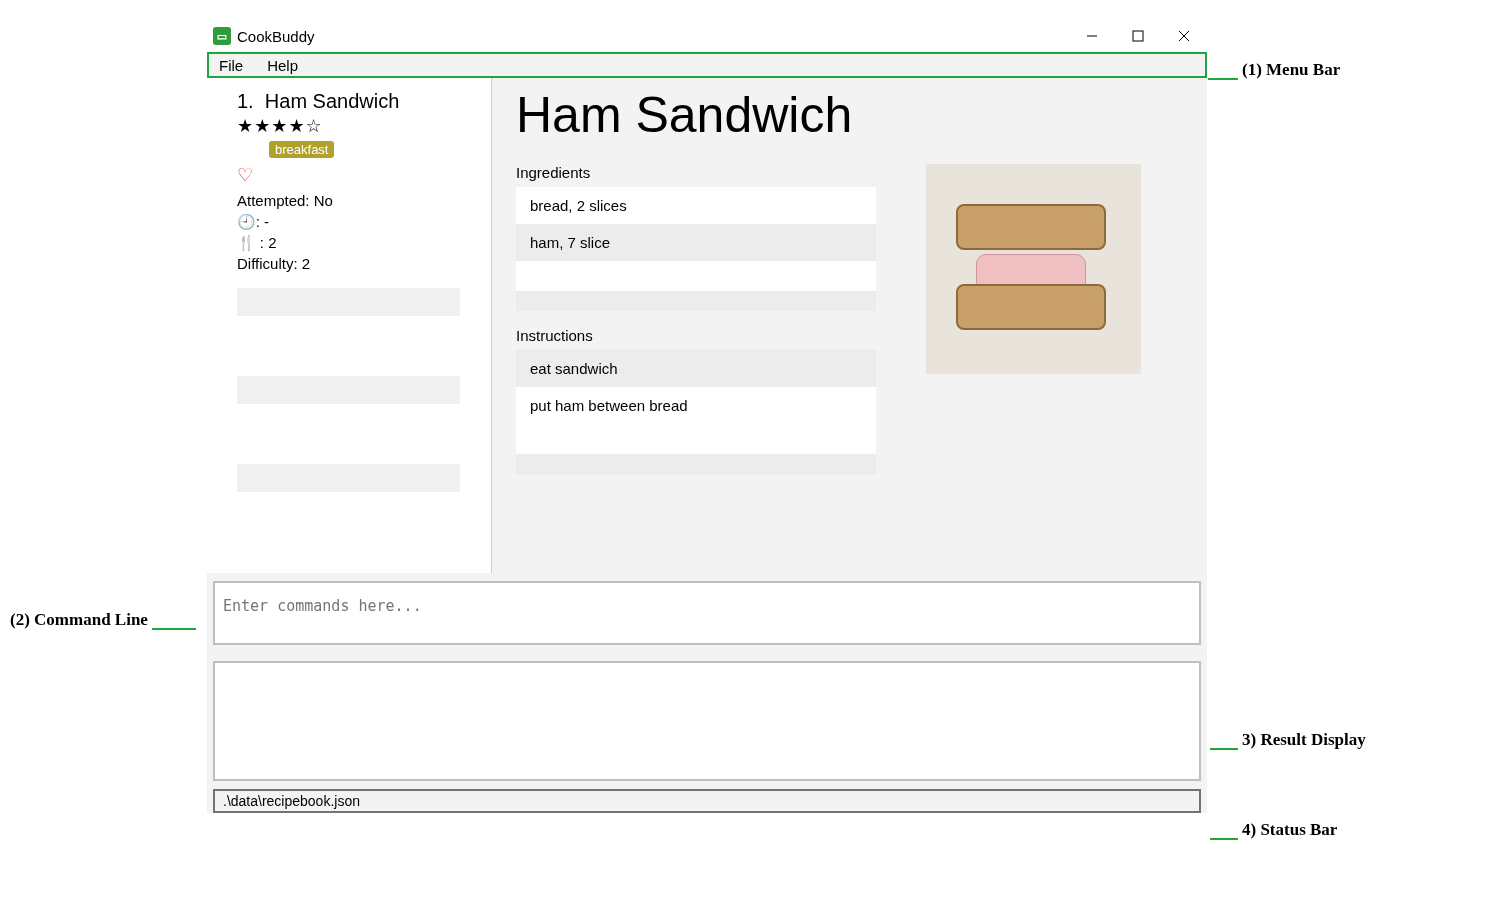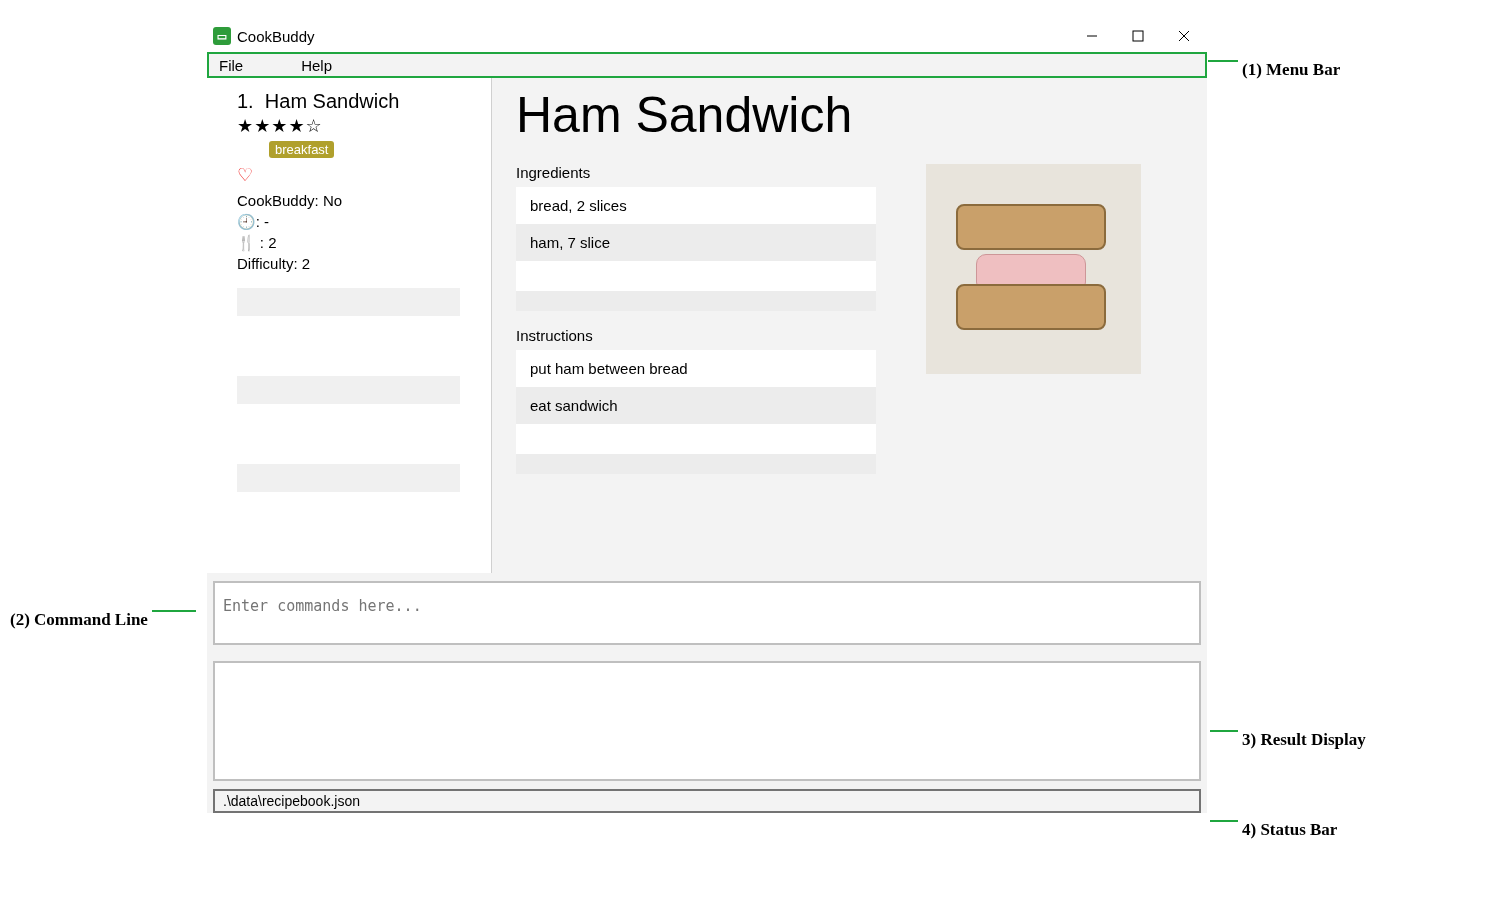--- a/index.html
+++ b/index.html
@@ -41,21 +41,20 @@
 
   
   .menubar {
     height: 26px;
     background: #f3f3f3;
     border: 2px solid #1fa63f;
     display: flex;
     align-items: center;
     padding-left: 10px;
     font-size: 15px;
-    gap: 34px;
   }
   .menubar .menuitem { margin-right: 24px; }
 
   
   .content {
     display: flex;
     background: #f3f3f3;
     height: 495px;
   }
   .sidepanel {
@@ -152,21 +151,21 @@
     margin-top: 4px;
   }
 
   
   .callout {
     position: absolute;
     font-family: "Times New Roman", serif;
     font-weight: bold;
     font-size: 17px;
     display: flex;
-    align-items: flex-start;
+    align-items: flex-end;
   }
   .callout .line {
     height: 2px;
     background: #1fa63f;
   }
   .callout .line.left { margin-right: 4px; }
   .callout .line.right { margin-left: 4px; }
 </style>
 </head>
 <body>
@@ -205,21 +204,21 @@
 
     <div class="sidepanel">
       <div>
         <div class="recipe-item-title">
           <span>1.</span>&nbsp;&nbsp;<span>Ham Sandwich</span>
         </div>
         <div class="stars">★★★★☆</div>
         <span class="tag">breakfast</span>
         <div class="heart">♡</div>
         <div class="meta">
-          <div class="row">CookBuddy: No</div>
+          <div class="row">Attempted: No</div>
           <div class="row">🕘: -</div>
           <div class="row">🍴 : 2</div>
           <div class="row">Difficulty: 2</div>
         </div>
       </div>
       <div class="blanks">
         <div class="blank-row"></div>
         <div class="blank-row"></div>
         <div class="blank-row"></div>
       </div>
@@ -231,22 +230,22 @@
         <div class="ingr-inst">
           <div class="section-label">Ingredients</div>
           <div class="list-box">
             <div class="li">bread, 2 slices</div>
             <div class="li alt">ham, 7 slice</div>
             <div class="li empty"></div>
             <div class="li alt-empty"></div>
           </div>
           <div class="section-label">Instructions</div>
           <div class="list-box">
+            <div class="li alt">eat sandwich</div>
             <div class="li">put ham between bread</div>
-            <div class="li alt">eat sandwich</div>
             <div class="li empty"></div>
             <div class="li alt-empty"></div>
           </div>
         </div>
         <div class="foodimg">
           <div class="slice1"></div>
           <div class="ham"></div>
           <div class="slice2"></div>
         </div>
       </div>

